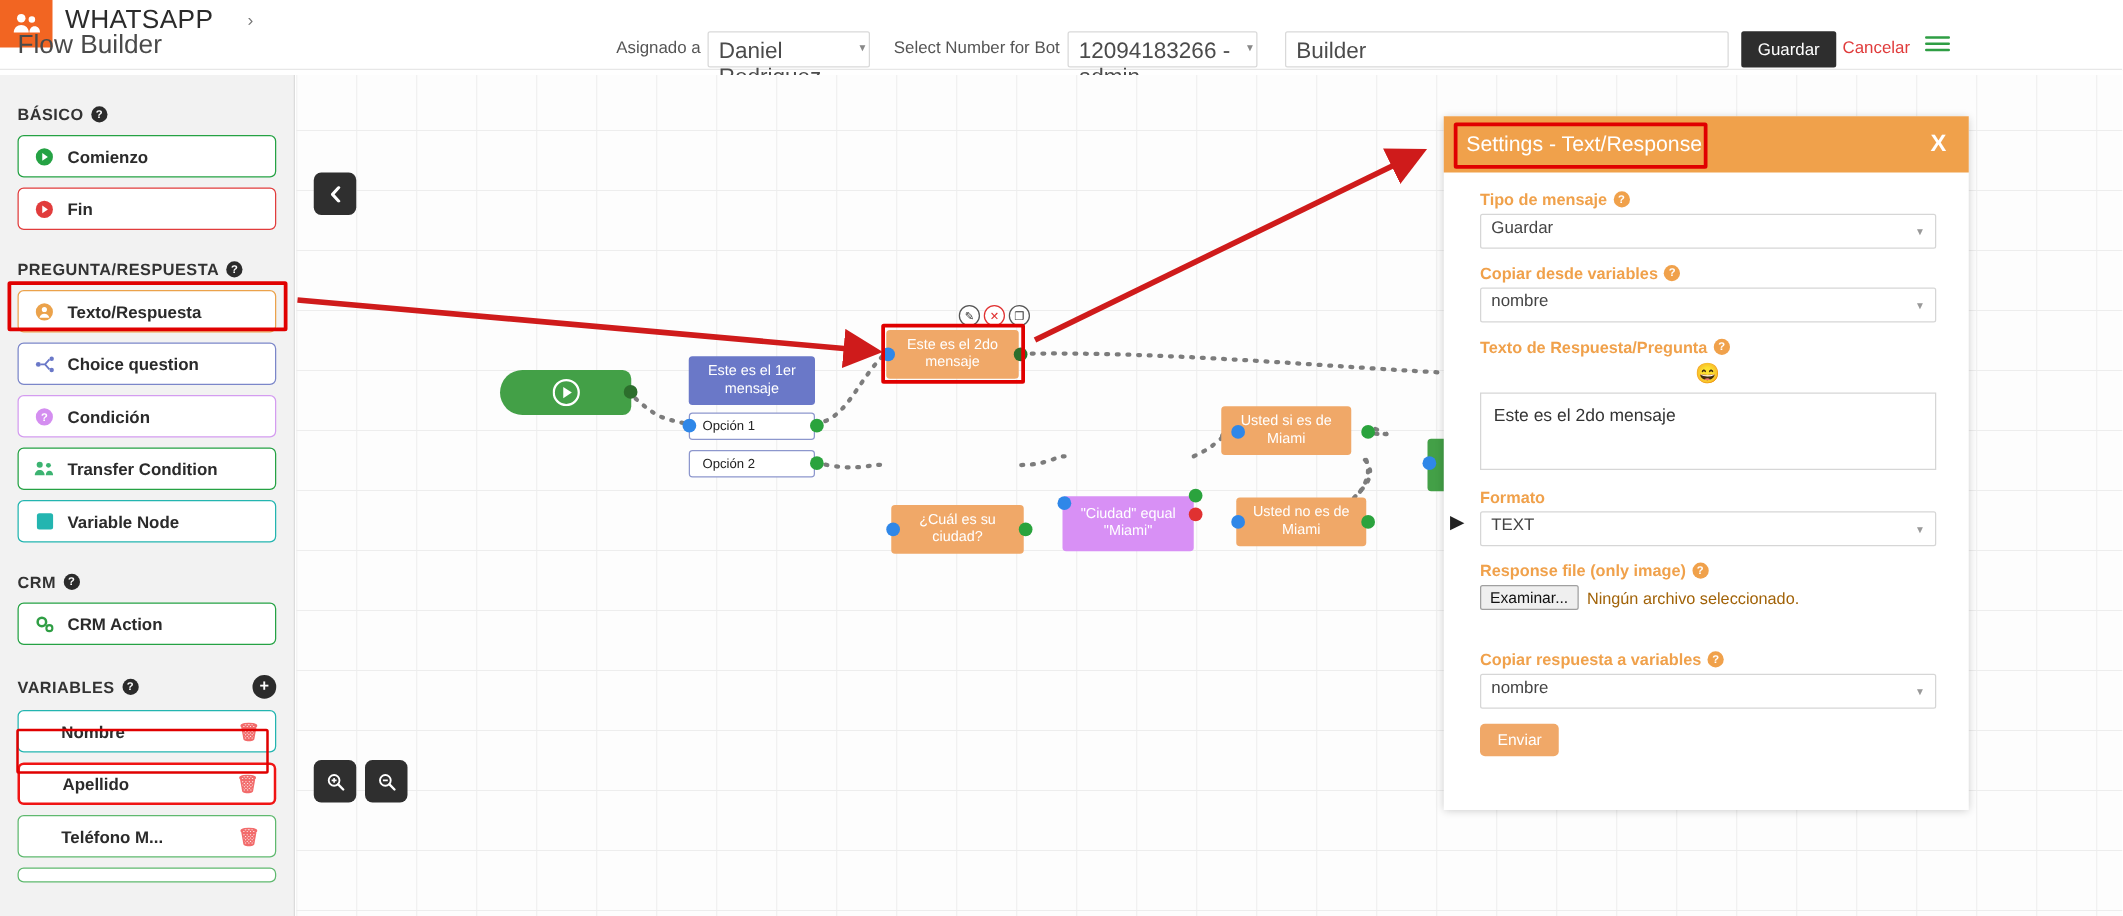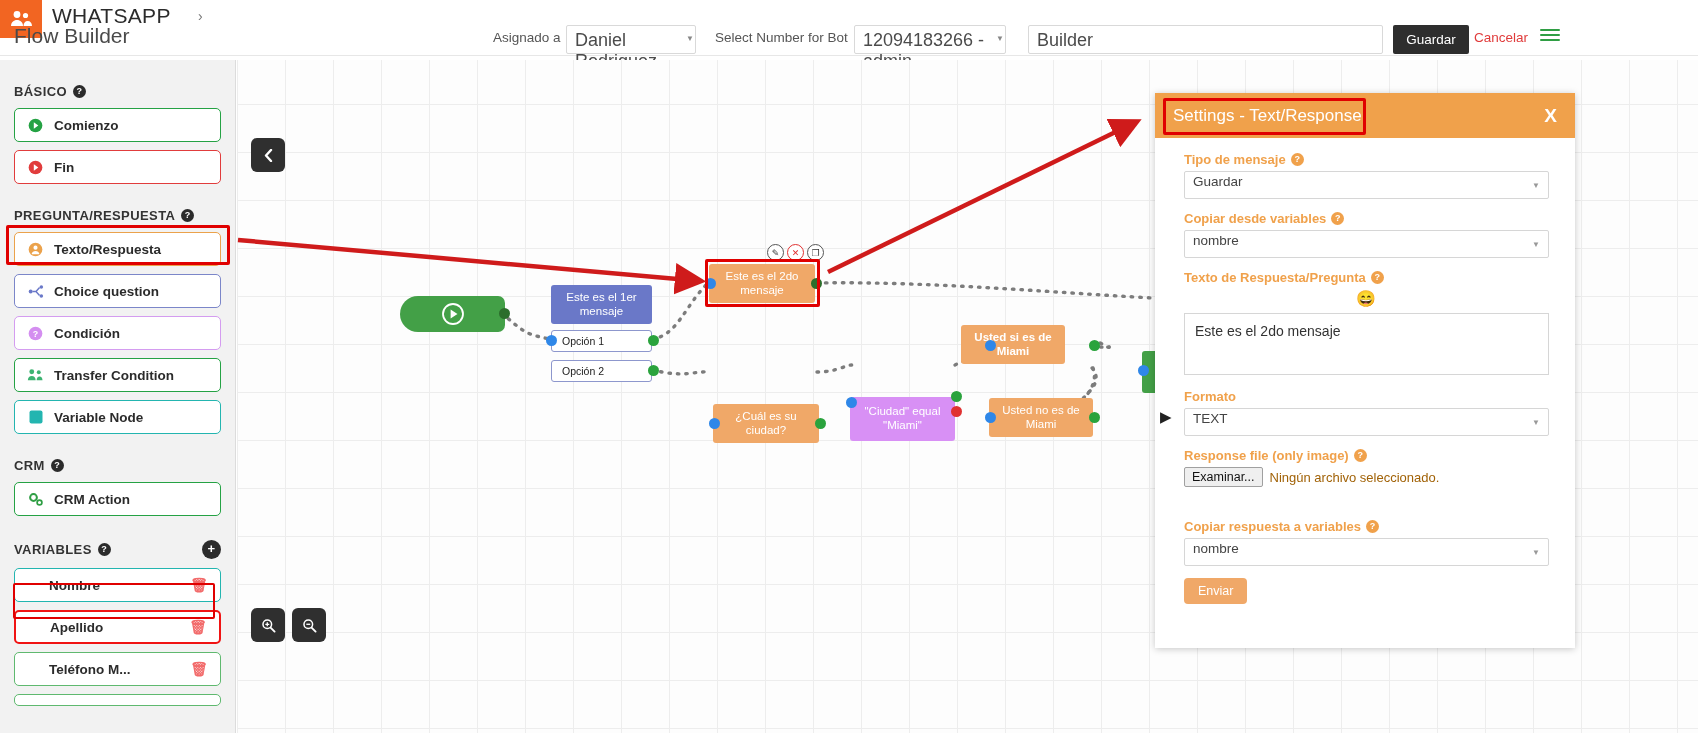--- a/index.html
+++ b/index.html
@@ -464,21 +464,21 @@
     <div class="port p-blue" style="left:472px; top:362px;"></div>
     <div class="port p-green" style="left:578px; top:362px;"></div>
 
     <div class="node n-purple" style="left:613px; top:341px; width:105px; height:44px;">
       <span>"Ciudad" equal "Miami"</span>
     </div>
     <div class="port p-blue" style="left:609px; top:341px;"></div>
     <div class="port p-green" style="left:714px; top:335px;"></div>
     <div class="port p-red" style="left:714px; top:350px;"></div>
 
-    <div class="node n-orange" style="left:724px; top:269px; width:104px; height:39px;font-weight:bold;">
+    <div class="node n-orange" style="left:740px; top:269px; width:104px; height:39px;">
       <span>Usted si es de Miami</span>
     </div>
     <div class="port p-blue" style="left:748px; top:284px;"></div>
     <div class="port p-green" style="left:852px; top:284px;"></div>
 
     <div class="node n-orange" style="left:752px; top:342px; width:104px; height:39px;">
       <span>Usted no es de Miami</span>
     </div>
     <div class="port p-blue" style="left:748px; top:356px;"></div>
     <div class="port p-green" style="left:852px; top:356px;"></div>

